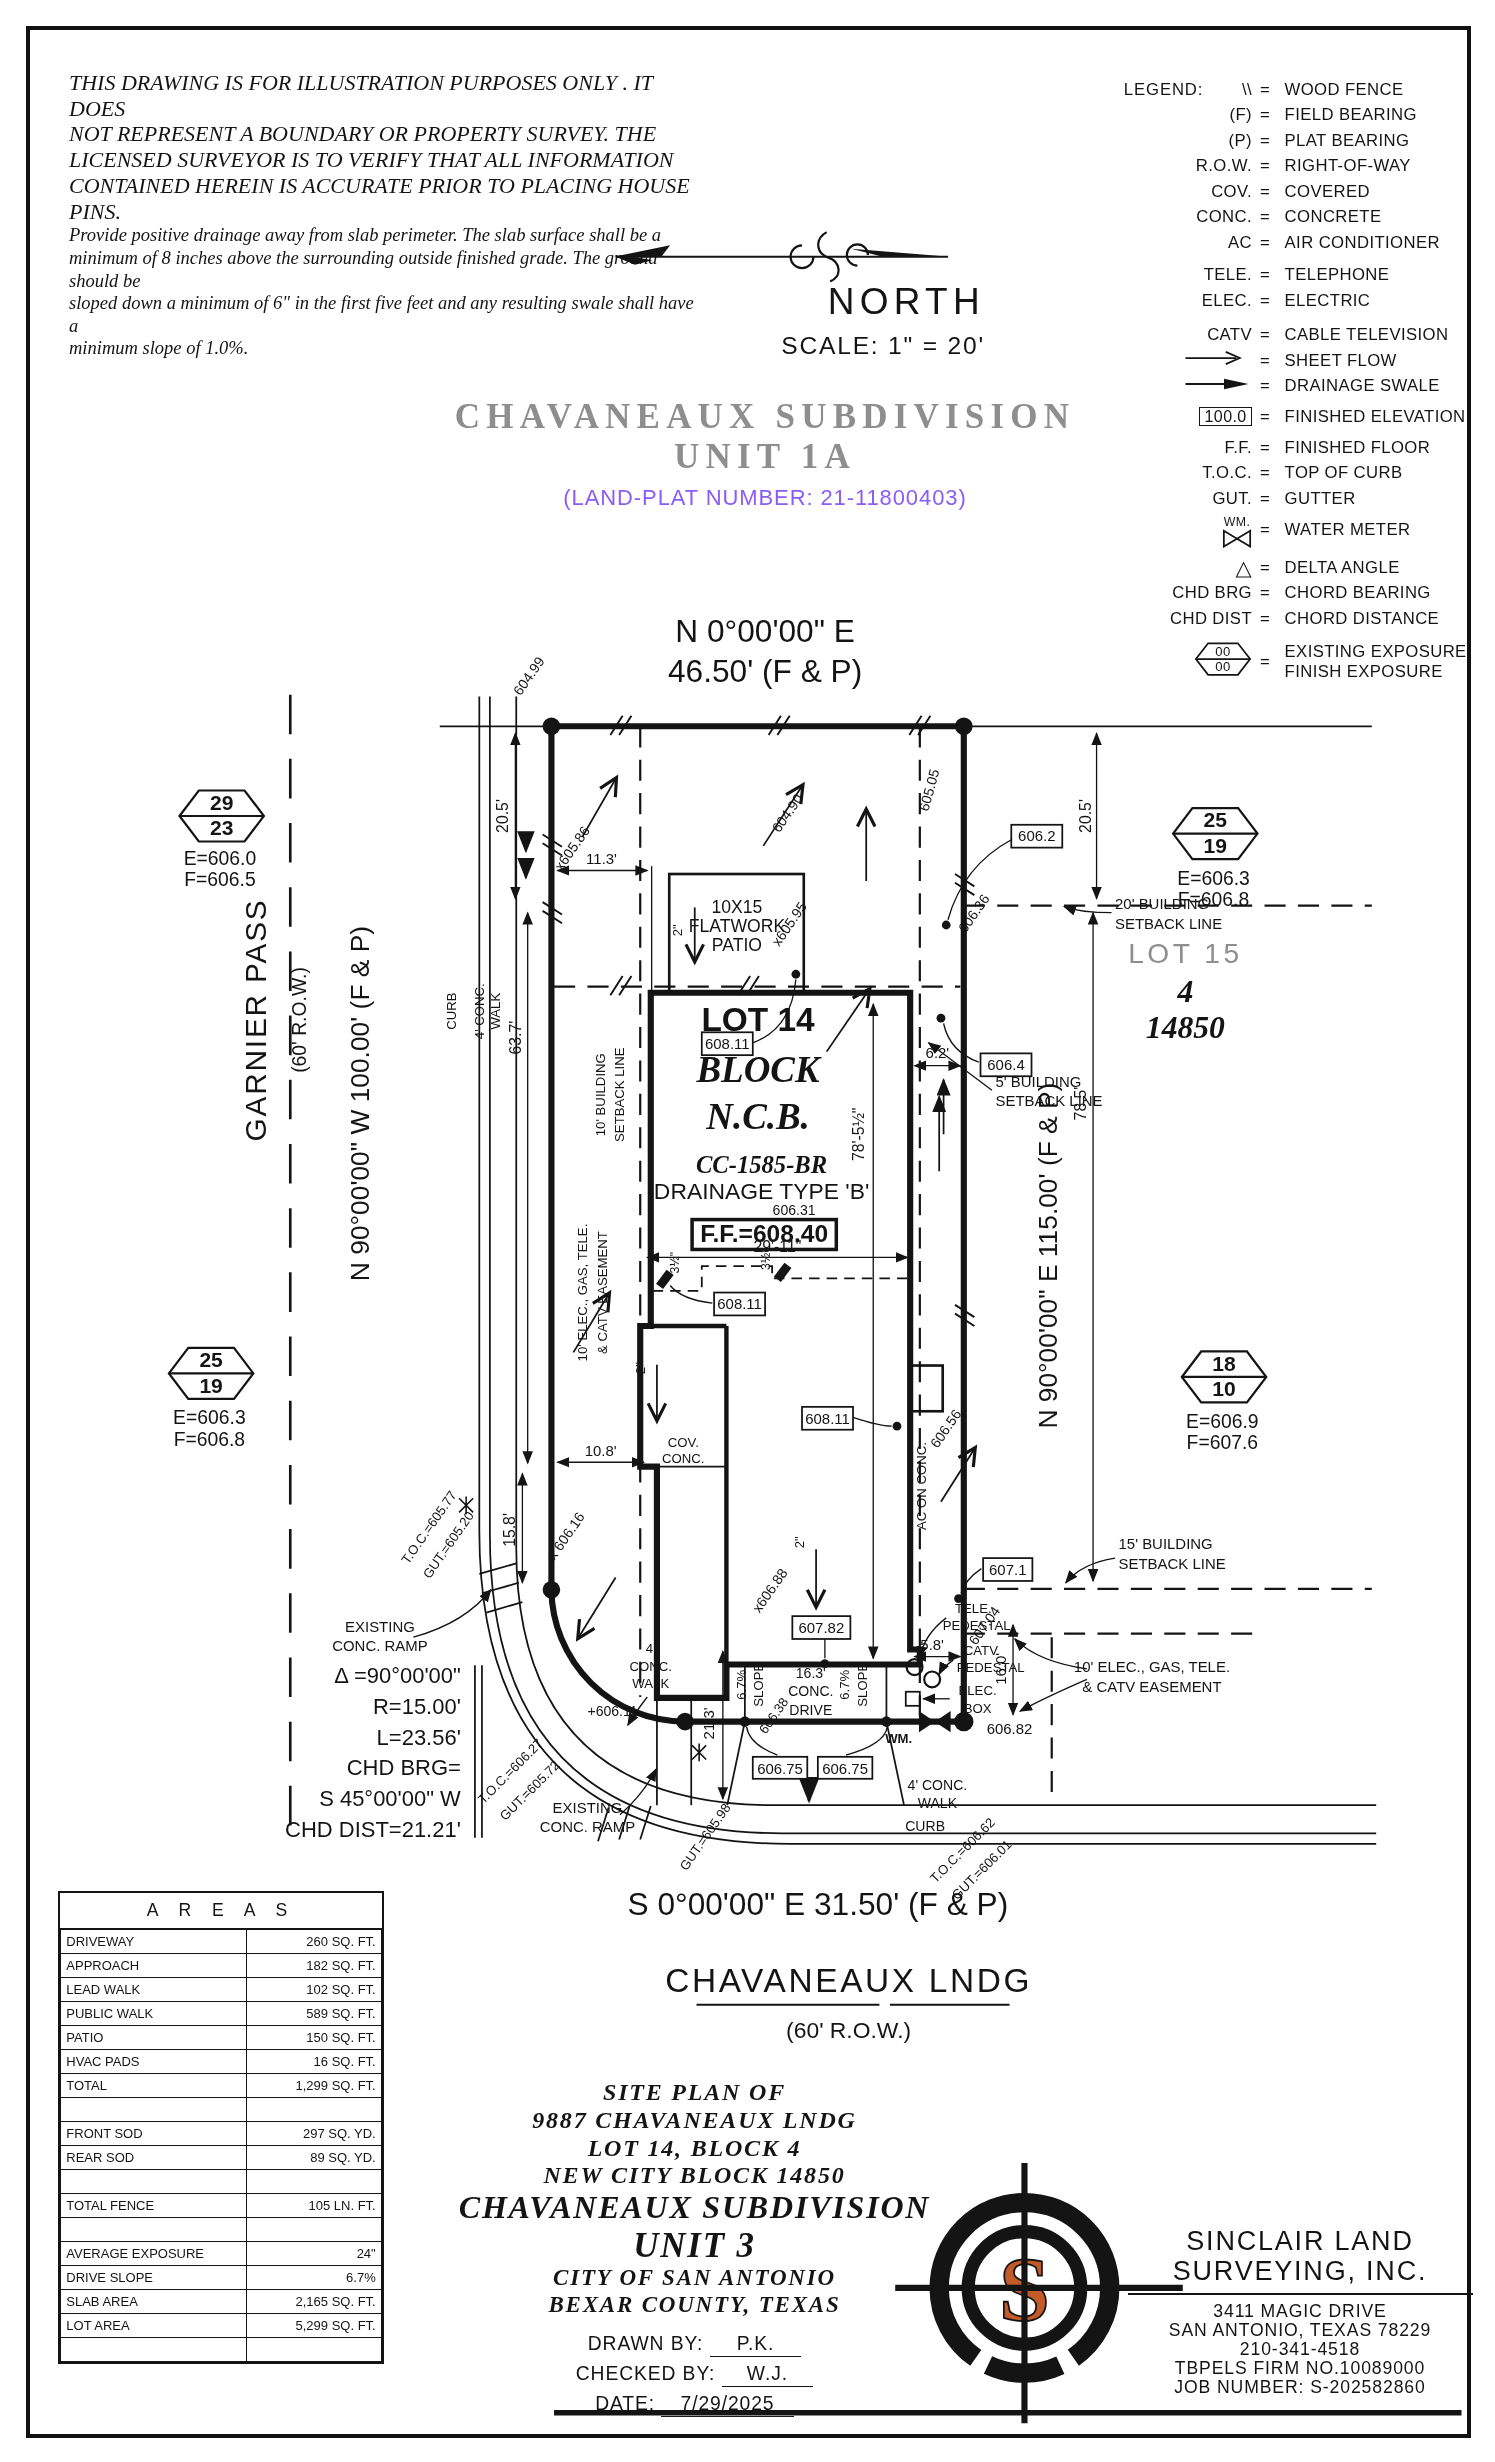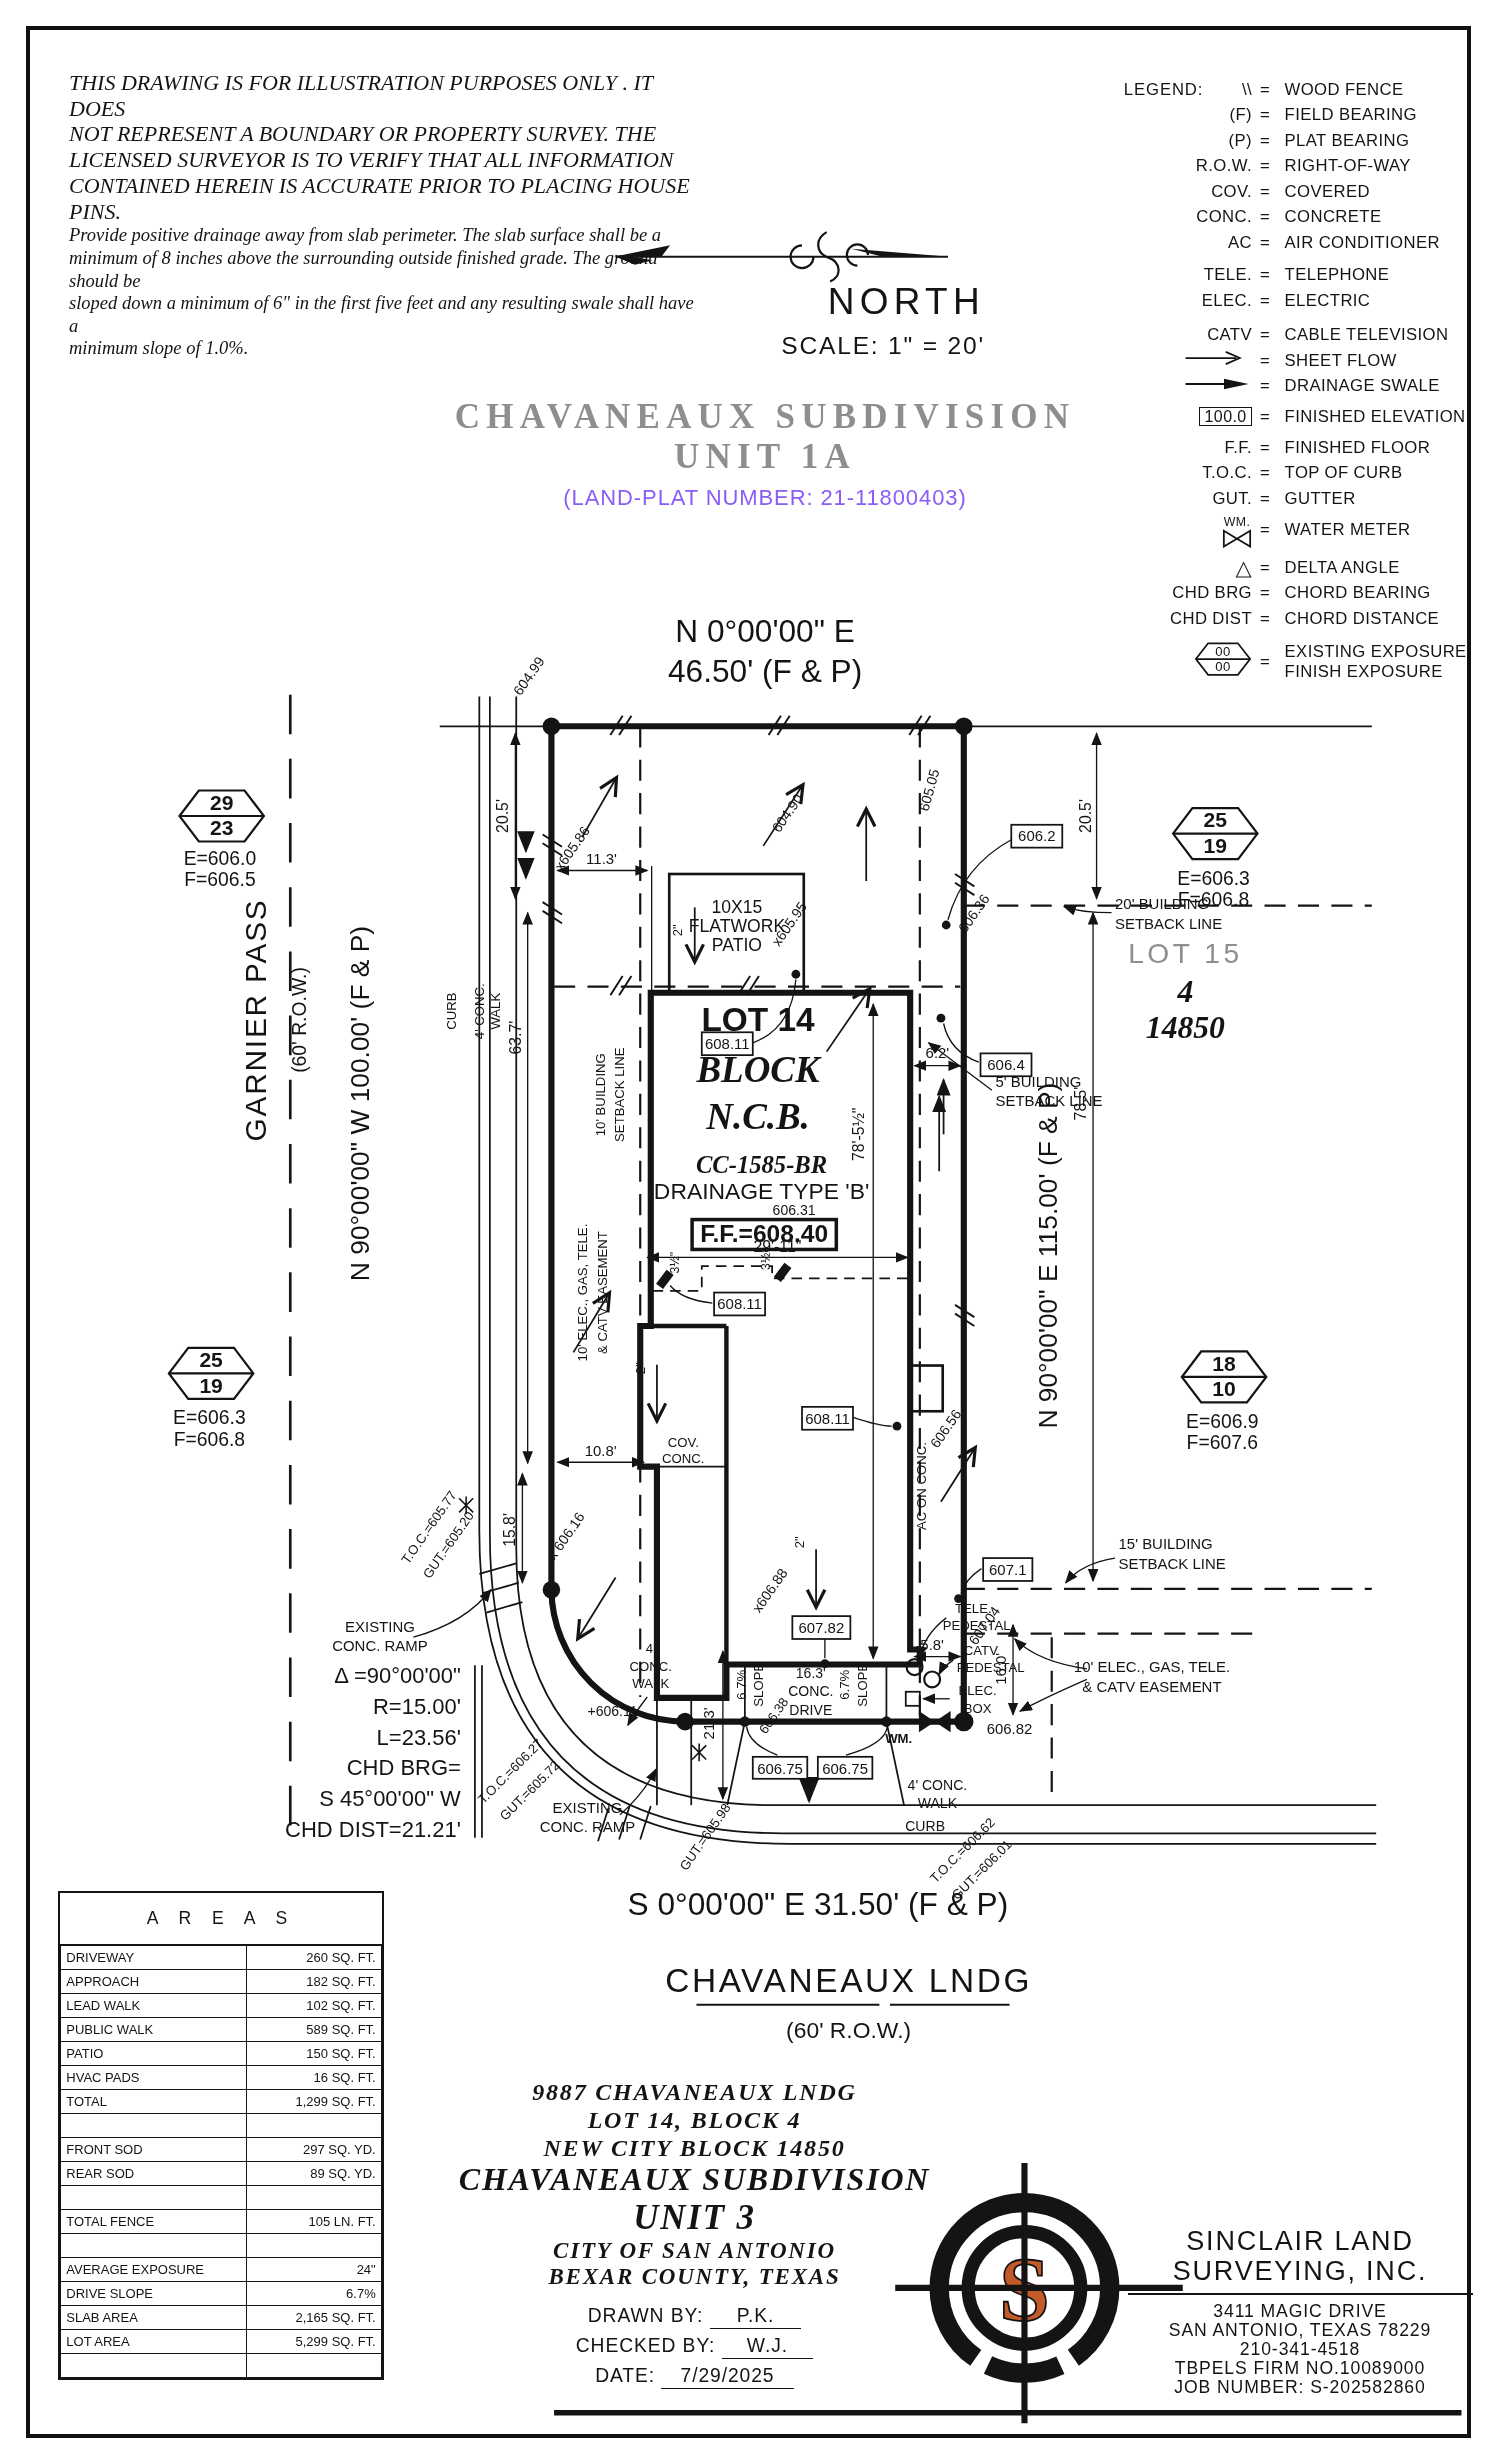--- a/index.html
+++ b/index.html
@@ -26,21 +26,21 @@
   .north-block{left:545px;top:281px;width:440px;text-align:right;}
   .north-label{font-size:37px;letter-spacing:5.3px;}
   .north-scale{font-size:24.6px;letter-spacing:1.8px;margin-top:8.8px;}
   .subtitle{left:378px;top:397px;width:774px;text-align:center;}
   .subtitle .l1,.subtitle .l2{font-family:"Liberation Serif",serif;font-weight:bold;color:#8E8E8E;
       font-size:35px;letter-spacing:6.2px;line-height:1.15;}
   .subtitle .l3{font-size:22px;color:#8b5cf6;margin-top:7px;letter-spacing:0.9px;}
   
   .areas{left:58px;top:1891px;width:322px;border:2.6px solid #141414;}
   .areas-title{border-bottom:1.8px solid #141414;text-align:center;font-size:17.6px;letter-spacing:8px;
-      padding:15px 0;}
+      padding:7px 0;}
   .areas table{border-collapse:collapse;width:100%;}
   .areas td{border:1.8px solid #141414;font-size:13px;height:23px;padding:0 5.3px;white-space:nowrap;}
   .areas td.v{text-align:right;width:123px;}
   
   .titleblock{left:413px;top:2079px;width:563px;text-align:center;font-family:"Liberation Serif",serif;
       font-style:italic;font-weight:bold;}
   .tb-s{font-size:24px;line-height:1.16;letter-spacing:1.8px;}
   .tb-l{font-size:32px;line-height:1.12;letter-spacing:1.8px;}
   .tb-m{font-size:35px;line-height:1.12;letter-spacing:1.8px;}
   .tb-c{font-size:23px;line-height:1.16;letter-spacing:1.8px;}
@@ -670,20 +670,21 @@
           </tr>
     <tr>
             <td></td>
             <td class="v"></td>
           </tr>
     </tbody>
   </table>
 </div>
 
 <div class="abs titleblock" style="z-index:2">
+  <div class="tb-s">SITE PLAN OF</div>
   <div class="tb-s">9887 CHAVANEAUX LNDG</div>
   <div class="tb-s">LOT 14, BLOCK 4</div>
   <div class="tb-s">NEW CITY BLOCK 14850</div>
   <div class="tb-l">CHAVANEAUX SUBDIVISION</div>
   <div class="tb-m">UNIT 3</div>
   <div class="tb-c">CITY OF SAN ANTONIO</div>
   <div class="tb-c">BEXAR COUNTY, TEXAS</div>
   <div class="tb-drawn">
     <div class="row"><span>DRAWN BY:</span> <span class="tb-val">P.K.</span></div>
     <div class="row"><span>CHECKED BY:</span> <span class="tb-val">W.J.</span></div>

